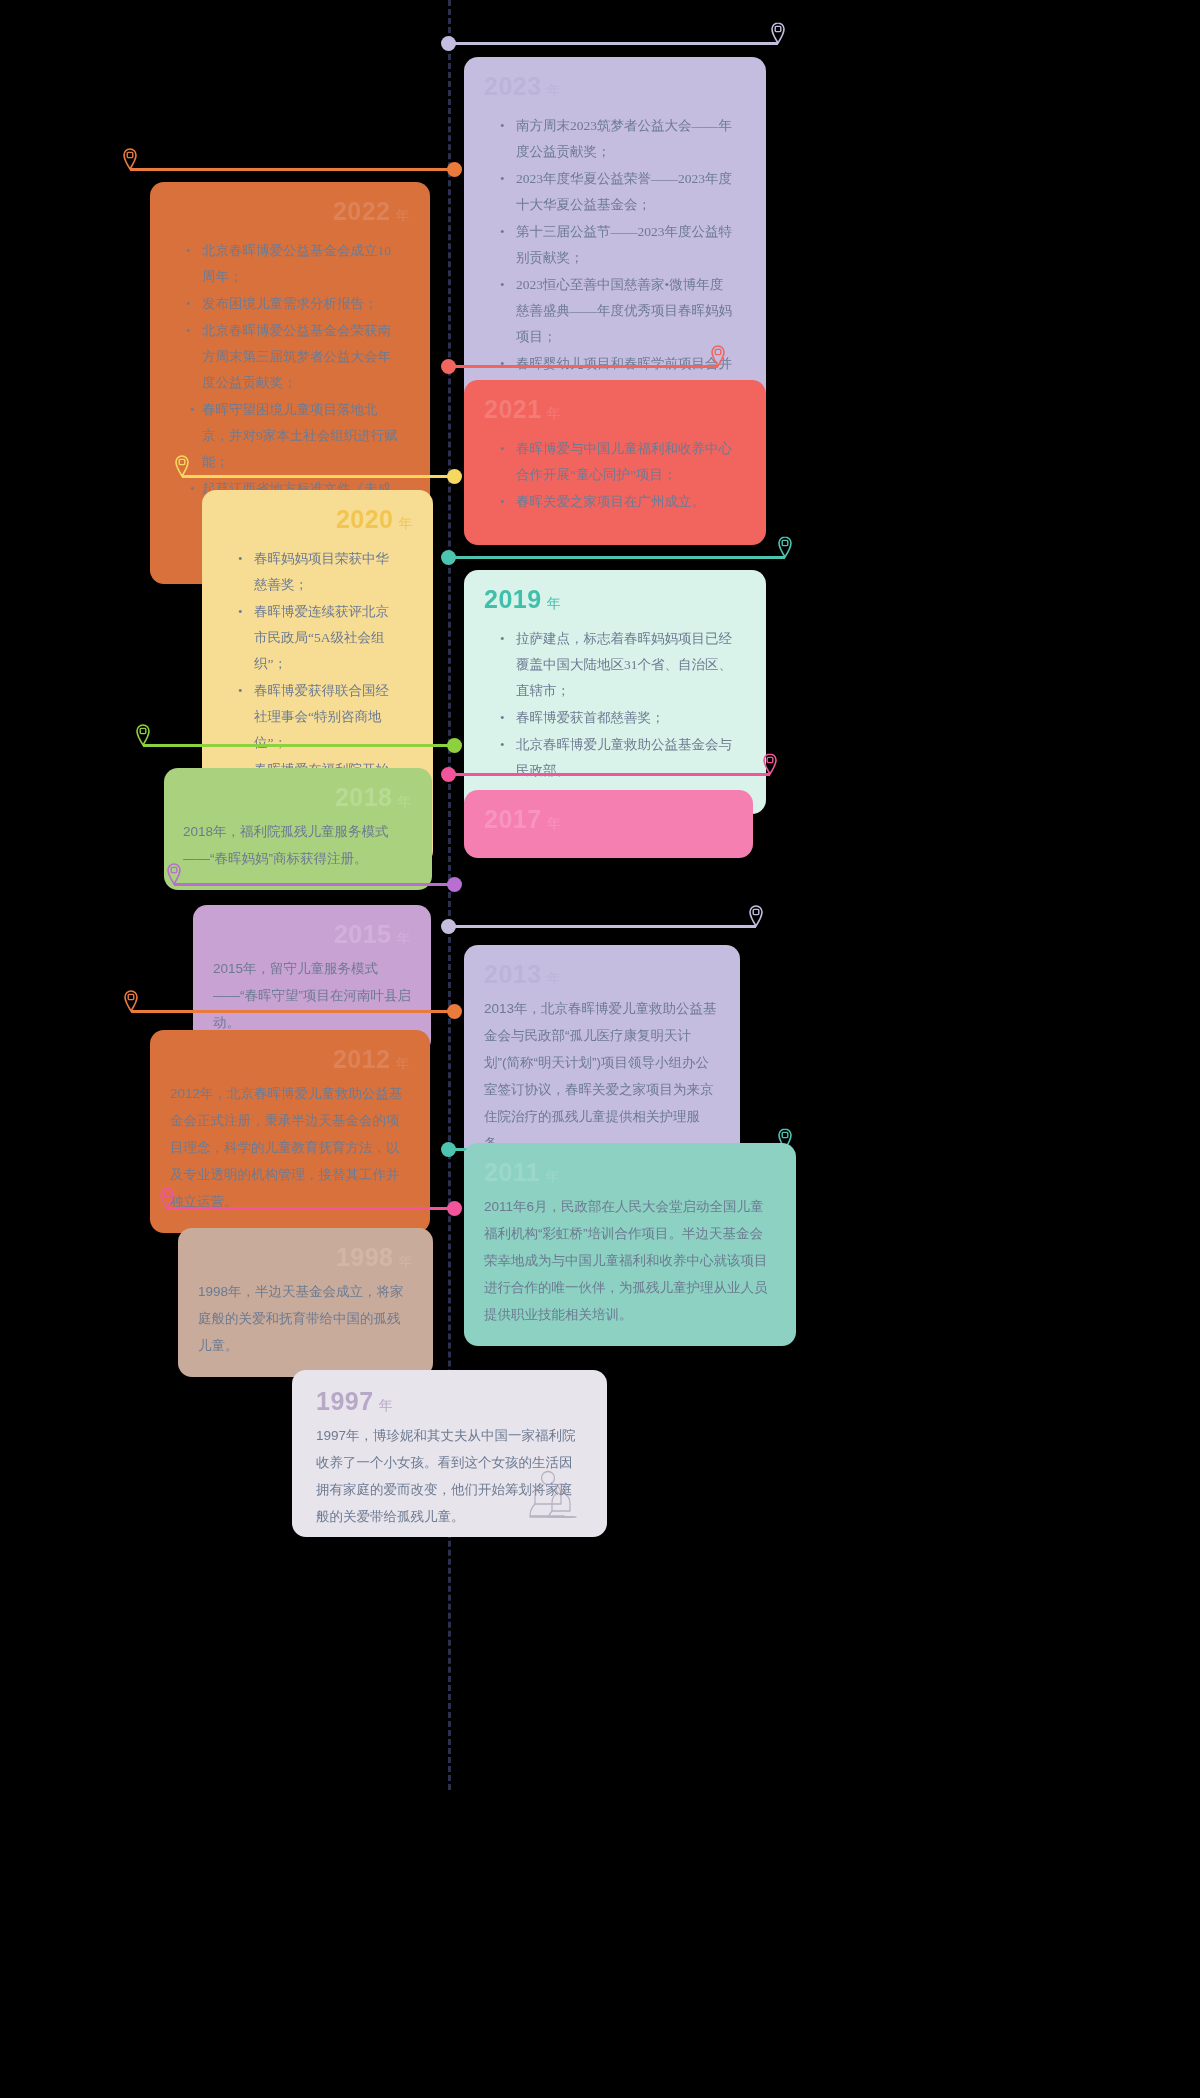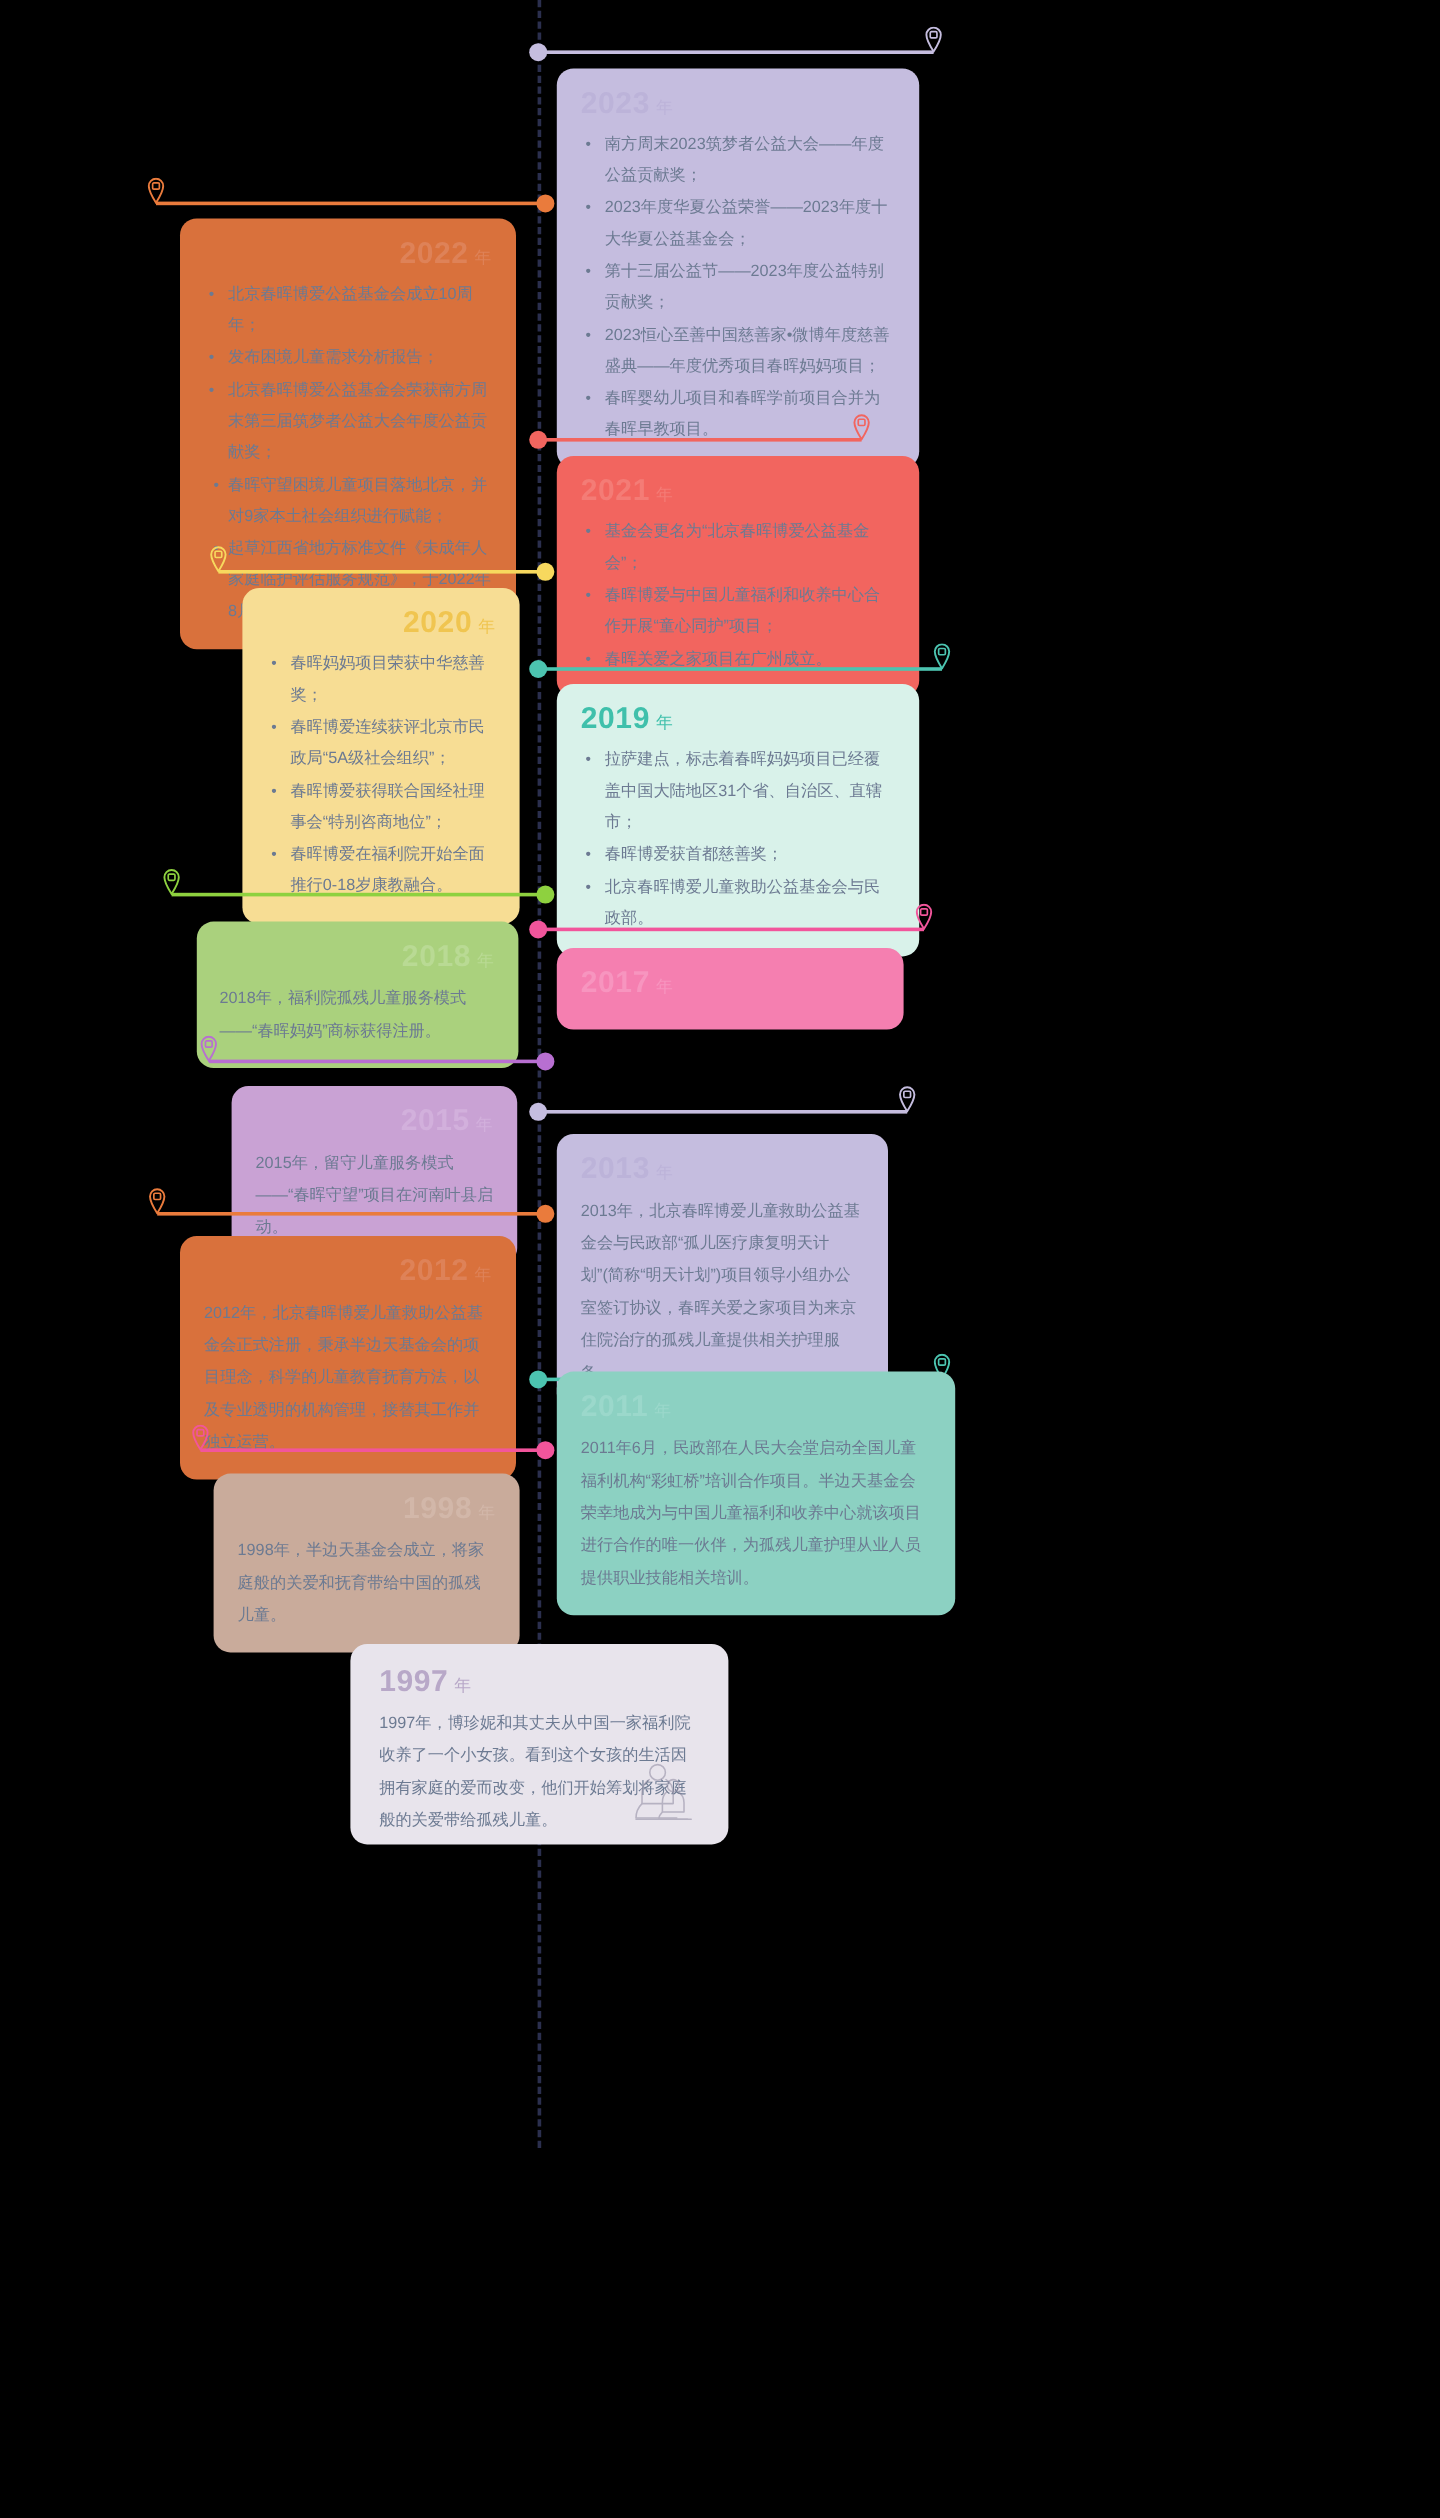--- a/index.html
+++ b/index.html
@@ -31,21 +31,21 @@
     padding:16px 20px 18px 20px;
   }
   .year{
     font-size:25px;font-weight:bold;letter-spacing:.5px;
     line-height:1.1;margin:0 0 6px 0;white-space:nowrap;
   }
   .year .suffix{font-size:14px;font-weight:normal;margin-left:5px;}
   .card.left .year{text-align:right;}
   .card.right .year{text-align:left;}
 
-  ul.bul{margin:0;padding:0 0 0 20px;list-style:none;}
+  ul.bul{margin:12px;padding:0 0 0 20px;list-style:none;font-family:Liberation Serif, serif;}
   ul.bul li{
     position:relative;font-size:13.5px;line-height:26px;
     color:#6c7a92;margin:0 0 1px 0;
     text-indent:0;
   }
   ul.bul li::before{
     content:"\2022";position:absolute;left:-16px;top:0;font-size:13px;
   }
   ul.bul li.nodot{padding-left:0;}
   ul.bul li.nodot::before{content:"\2022";left:-12px;}
@@ -120,21 +120,20 @@
             <path d="M8 1C4.7 1 2 3.7 2 7c0 4.5 6 14 6 14s6-9.5 6-14c0-3.3-2.7-6-6-6z" fill="none" stroke="#f2655f" stroke-width="1.6"></path>
             <rect x="5.2" y="4.4" width="5.6" height="5.2" rx="1" fill="none" stroke="#f2655f" stroke-width="1.4"></rect>
           </svg>
       </div>
     </div>
     <div class="card right" style="left:464px;top:380px;width:302px;background:#f2655f;">
       <div class="year" style="color:#f47c76;">
         <span>2021</span><span class="suffix">年</span>
       </div>
       <ul class="bul">
-        <li>基金会更名为“北京春晖博爱公益基金会”；</li>
         <li>春晖博爱与中国儿童福利和收养中心合作开展“童心同护”项目；</li>
         <li>春晖关爱之家项目在广州成立。</li>
       </ul>
     </div>
   </div>
 
   <div class="row" style="top:0;">
     <div class="rail" style="left:182px;width:273px;top:475px;">
       <div class="line" style="background:#f7d85e;"></div>
       <div class="dot" style="right:-7px;background:#f7d85e;"></div>

